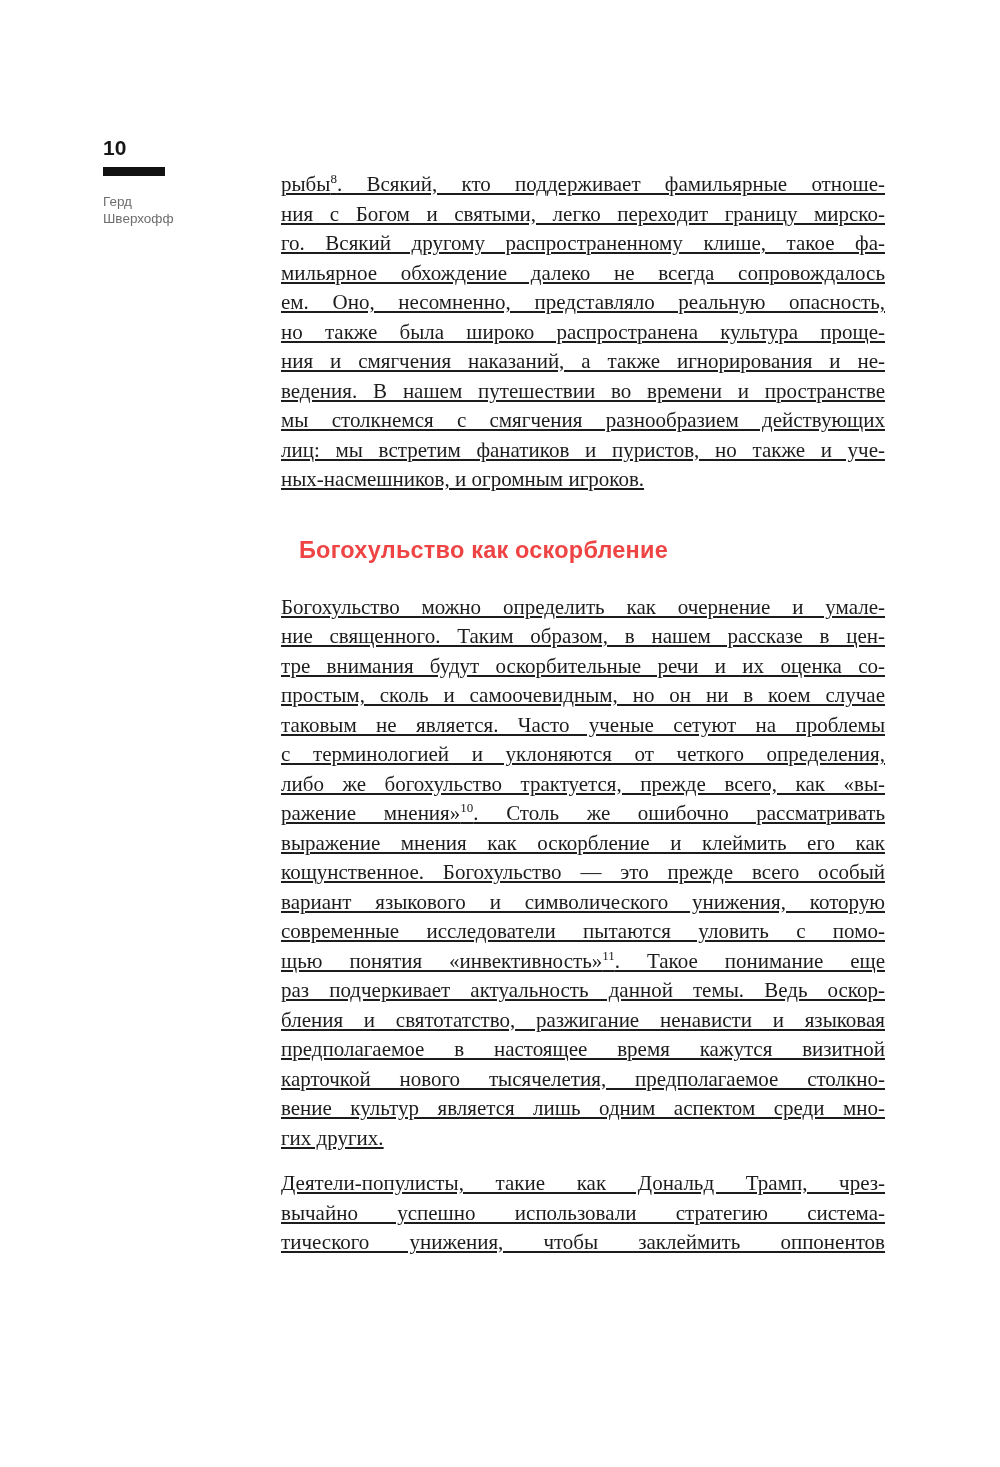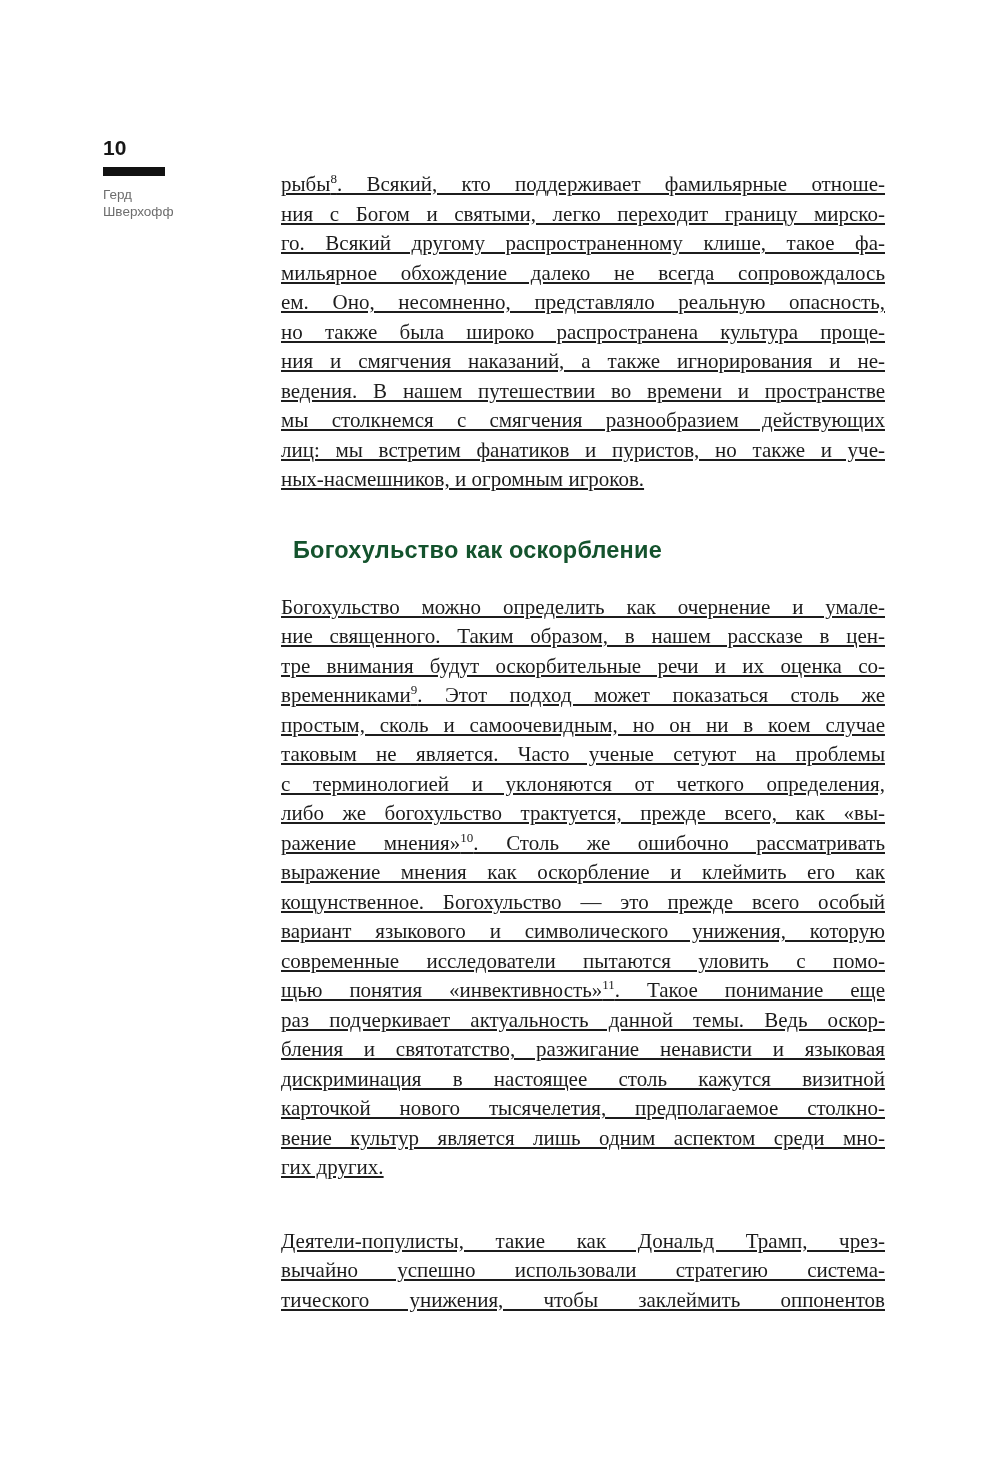--- a/index.html
+++ b/index.html
@@ -34,21 +34,21 @@
     line-height: 24px;
     color: #161616;
   }
   .rule {
     width: 62px;
     height: 9px;
     background: #121212;
     margin-top: 7px;
   }
   .author {
-    margin-top: 10px;
+    margin-top: 17px;
     font-family: "Liberation Sans", sans-serif;
     font-size: 13.5px;
     line-height: 17px;
     color: #6d6d6d;
   }
   
   .text-column {
     position: absolute;
     left: 281px;
     top: 170px;
@@ -73,26 +73,26 @@
   sup {
     font-size: 0.62em;
     line-height: 0;
     vertical-align: super;
   }
   h2.section-heading {
     font-family: "Liberation Sans", sans-serif;
     font-weight: bold;
     font-size: 23.5px;
     line-height: 30px;
-    color: #14532d;
-    margin: 40px 0 28px 12px;
+    color: #ef4444;
+    margin: 40px 0 28px 18px;
     letter-spacing: 0.2px;
   }
   .para-gap {
-    margin-top: 44px;
+    margin-top: 16px;
   }
 </style>
 </head>
 <body>
 
 <div class="page">
 
   <div class="marginalia">
     <div class="page-number">10</div>
     <div class="rule"></div>
@@ -116,34 +116,33 @@
         <div class="line">лиц: мы встретим фанатиков и пуристов, но также и уче-</div>
         <div class="line last">ных-насмешников, и огромным игроков.</div>
       </div>
 
     <h2 class="section-heading">Богохульство как оскорбление</h2>
 
     <div class="para">
         <div class="line">Богохульство можно определить как очернение и умале-</div>
         <div class="line">ние священного. Таким образом, в нашем рассказе в цен-</div>
         <div class="line">тре внимания будут оскорбительные речи и их оценка со-</div>
-        <div class="line">временниками<sup>9</sup>. Этот подход может показаться столь же</div>
         <div class="line">простым, сколь и самоочевидным, но он ни в коем случае</div>
         <div class="line">таковым не является. Часто ученые сетуют на проблемы</div>
         <div class="line">с терминологией и уклоняются от четкого определения,</div>
         <div class="line">либо же богохульство трактуется, прежде всего, как «вы-</div>
         <div class="line">ражение мнения»<sup>10</sup>. Столь же ошибочно рассматривать</div>
         <div class="line">выражение мнения как оскорбление и клеймить его как</div>
         <div class="line">кощунственное. Богохульство — это прежде всего особый</div>
         <div class="line">вариант языкового и символического унижения, которую</div>
         <div class="line">современные исследователи пытаются уловить с помо-</div>
         <div class="line">щью понятия «инвективность»<sup>11</sup>. Такое понимание еще</div>
         <div class="line">раз подчеркивает актуальность данной темы. Ведь оскор-</div>
         <div class="line">бления и святотатство, разжигание ненависти и языковая</div>
-        <div class="line">дискриминация в настоящее столь кажутся визитной</div>
+        <div class="line">предполагаемое в настоящее время кажутся визитной</div>
         <div class="line">карточкой нового тысячелетия, предполагаемое столкно-</div>
         <div class="line">вение культур является лишь одним аспектом среди мно-</div>
         <div class="line last">гих других.</div>
       </div>
 
     <div class="para para-gap">
         <div class="line">Деятели-популисты, такие как Дональд Трамп, чрез-</div>
         <div class="line">вычайно успешно использовали стратегию система-</div>
         <div class="line">тического унижения, чтобы заклеймить оппонентов</div>
       </div>

